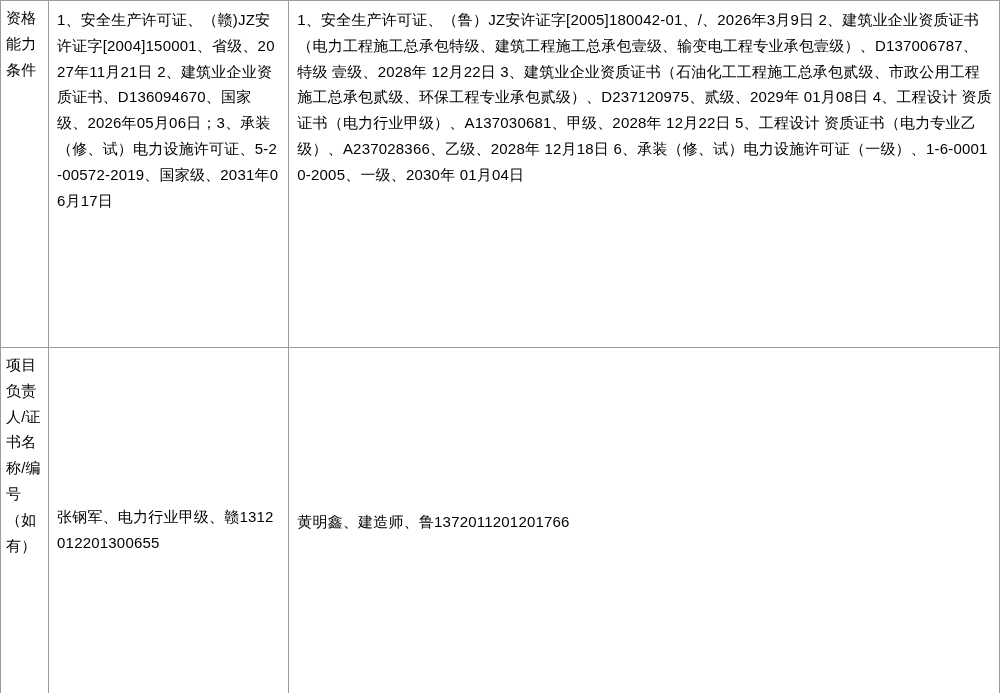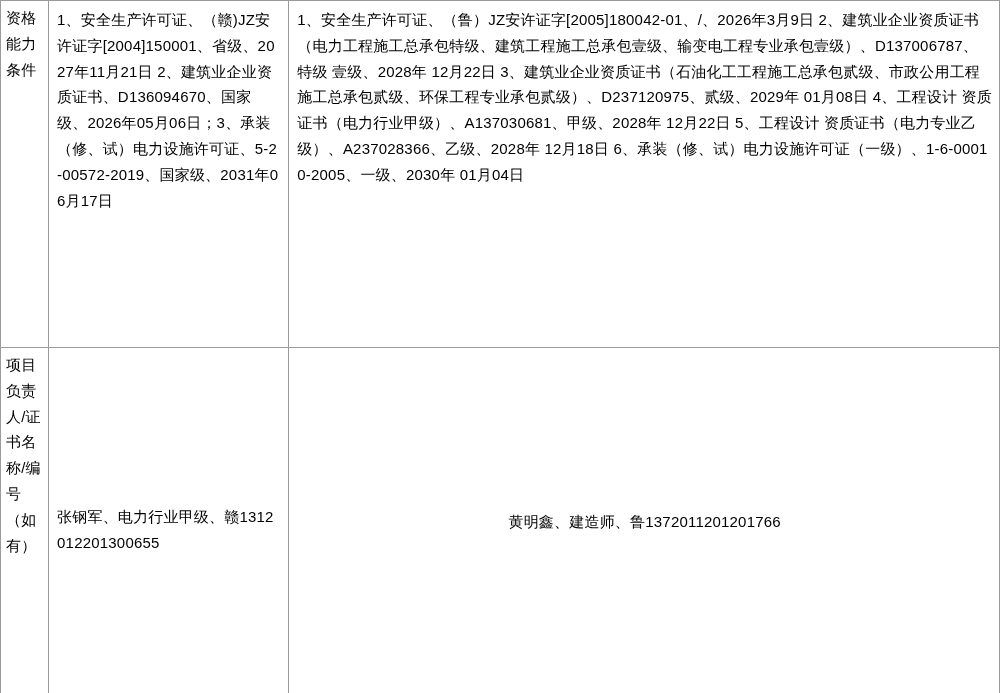--- a/index.html
+++ b/index.html
@@ -48,21 +48,20 @@
   .cell-text {
     display: block;
   }
   .pm-name-a {
     display: block;
     padding-top: 150px;
   }
   .pm-name-b {
     display: block;
     padding-top: 155px;
-    text-align: center;
   }
   
   .doc-table tr:first-child td {
     border-top: 1px solid #9b9b9b;
   }
 </style>
 </head>
 <body>
 
 <table class="doc-table">

